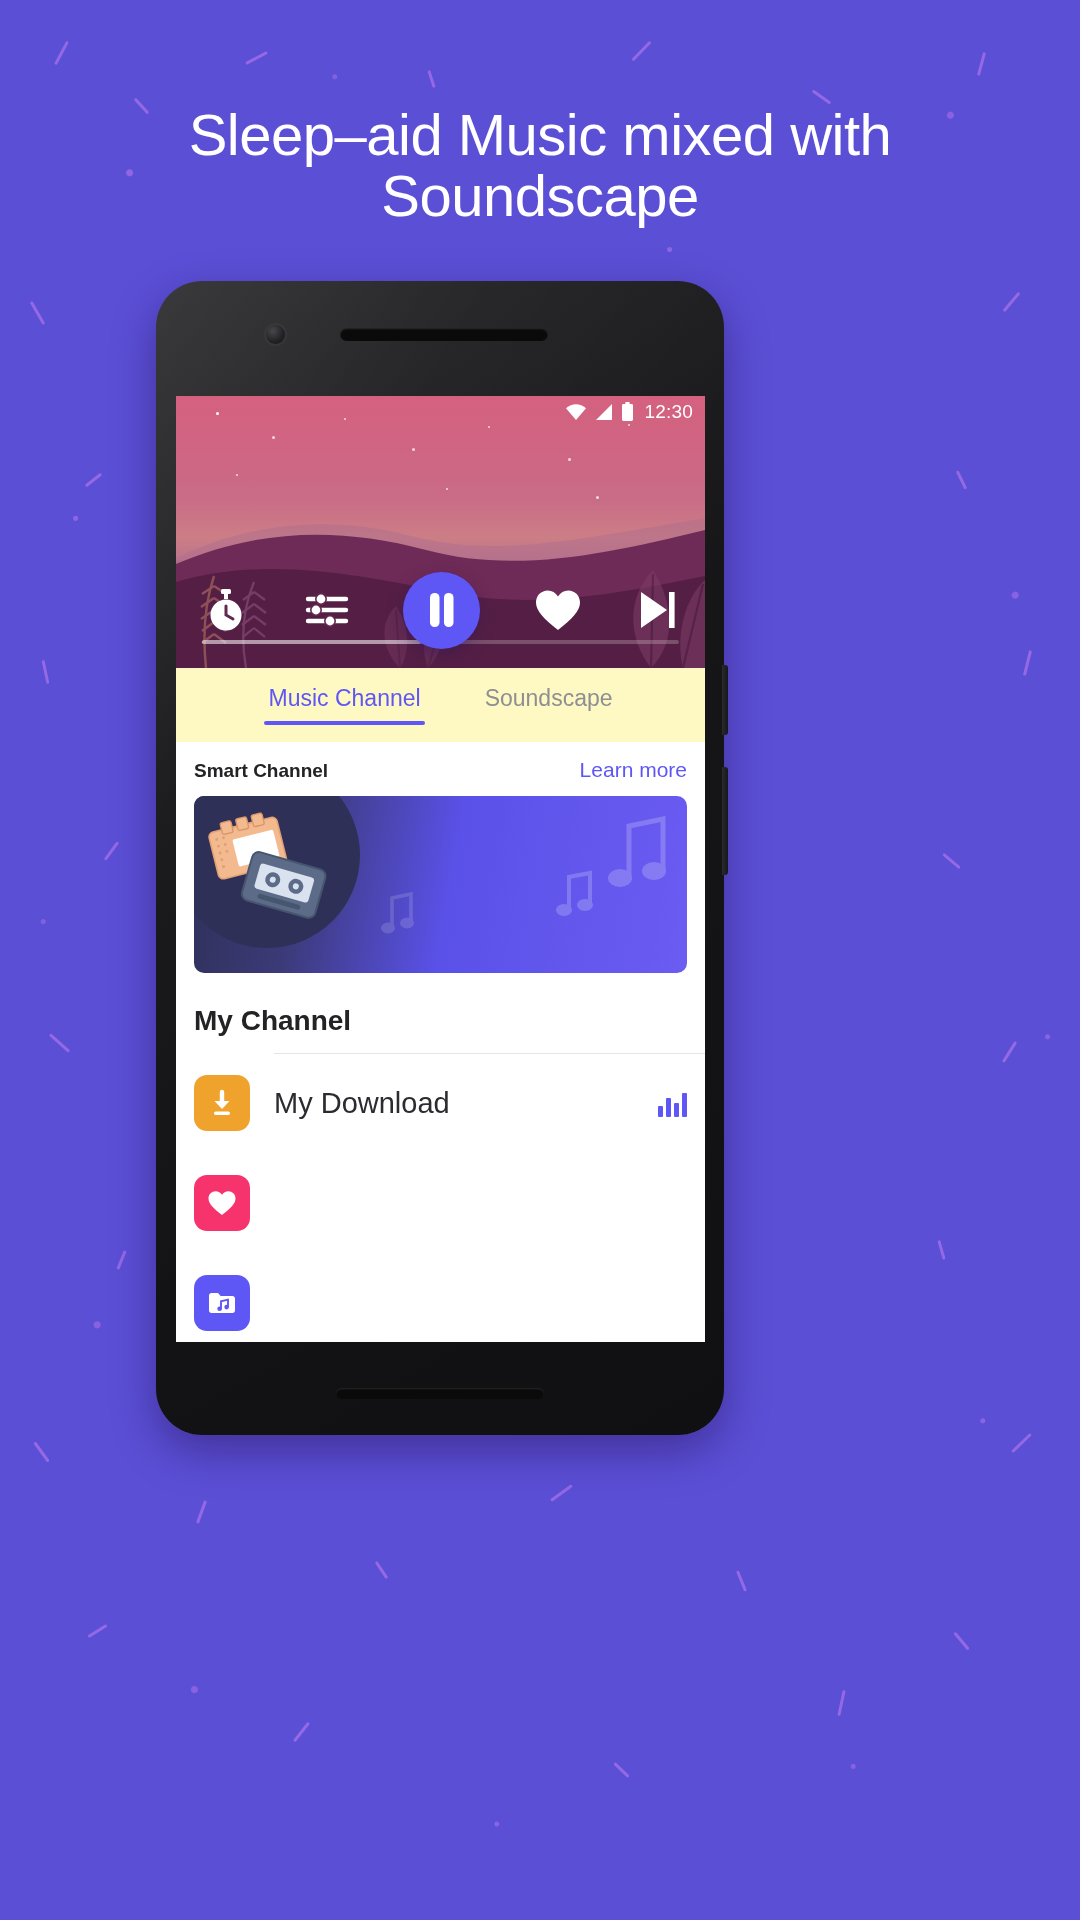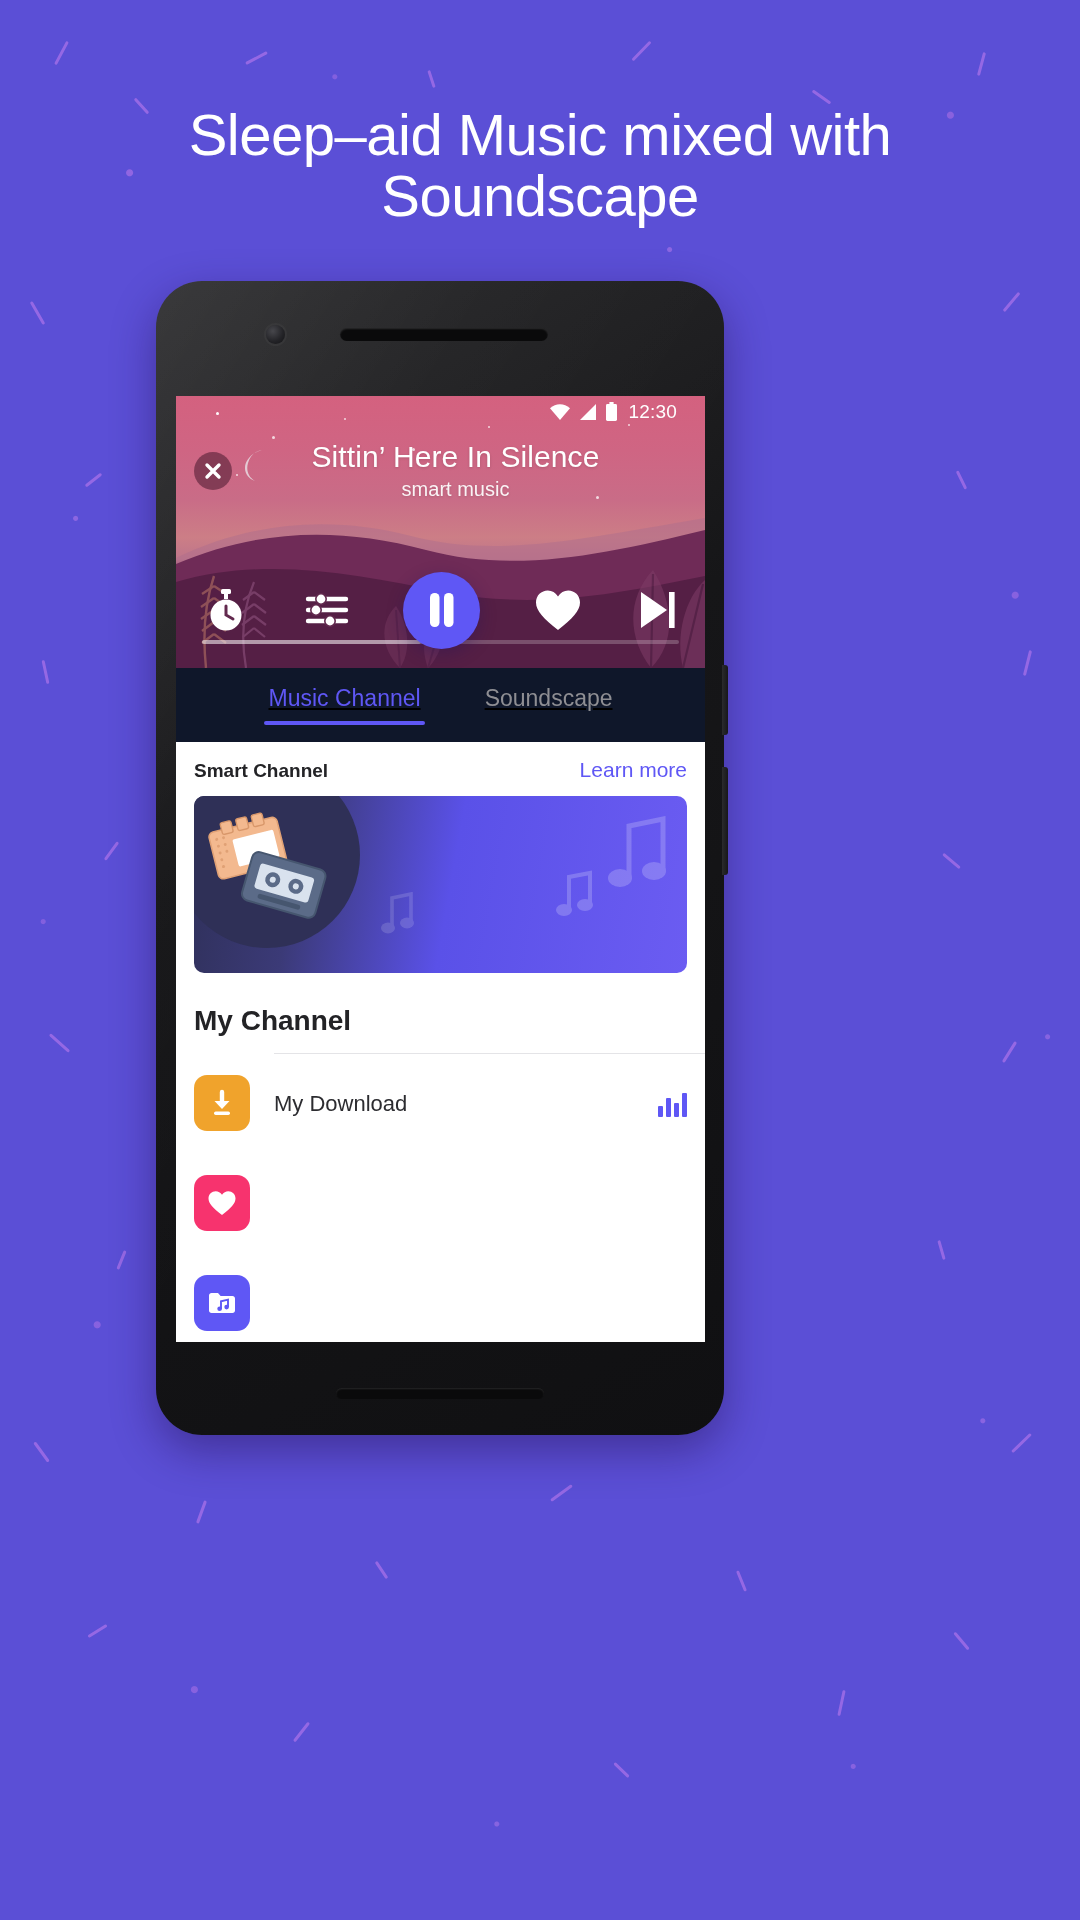--- a/index.html
+++ b/index.html
@@ -117,21 +117,21 @@
   #hill-back, #hill-mid, #hill-front {
     position:absolute; left:0; width:100%;
   }
   #hill-back  { top:110px; height:70px; }
   #hill-mid   { top:128px; height:80px; }
   #hill-front { top:152px; height:120px; }
 
   #statusbar {
     position:absolute; top:0; left:0; right:0; height:32px;
     display:flex; align-items:center; justify-content:flex-end;
-    gap:7px; padding:0 28px;
+    gap:7px; padding:0 12px;
     color:#ffffff; font-size:19px; z-index:6;
   }
   #statusbar svg { display:block; }
   #status-time { font-size:19px; letter-spacing:.2px; margin-left:3px; }
 
   #player-topbar {
     position:absolute; top:44px; left:0; right:0;
     z-index:6; display:flex; align-items:flex-start; padding:0 18px;
   }
   #close-button {
@@ -169,21 +169,21 @@
     z-index:5;
   }
   #progress-fill {
     position:absolute; left:0; top:0; height:100%;
     width:46%; border-radius:2px; background:rgba(255,255,255,.42);
   }
 
   
   #tabs {
     display:flex; align-items:center; justify-content:center;
-    gap:56px; height:74px; background:#0f172a;text-decoration:underline;
+    gap:56px; height:74px; background:#fef9c3;
   }
   .tab { position:relative; font-size:23px; padding:0 4px 13px; }
   .tab.active { color:#5f57f5; }
   .tab.inactive { color:#8e8e93; }
   .tab.active::after {
     content:""; position:absolute; left:0; right:0; bottom:0;
     height:4px; border-radius:2px; background:#5f57f5;
   }
 
   
@@ -229,21 +229,21 @@
   .item-icon {
     width:56px; height:56px; border-radius:13px;
     display:flex; align-items:center; justify-content:center;
     flex:0 0 auto;
   }
   .item-body {
     flex:1; display:flex; align-items:center; justify-content:space-between;
     height:100%; margin-left:24px; padding-right:18px;
     border-top:1px solid #e4e4e7;
   }
-  .item-label { font-size:22px; color:#2c2c30;text-align:right; }
+  .item-label { font-size:29px; color:#2c2c30;text-align:right; }
   #equalizer-indicator { display:flex; align-items:flex-end; gap:3px; height:26px; }
   #equalizer-indicator i {
     display:block; width:5px; background:#5f57f5; border-radius:1px;
   }
 </style>
 </head>
 <body>
 
 <div id="bg-speckle"></div>
 <div id="bg-ticks">
@@ -354,34 +354,20 @@
         <svg width="20" height="18" viewBox="0 0 20 18">
           <path d="M18 1 L18 17 L2 17 Z" fill="#fff"></path>
         </svg>
         <svg width="13" height="20" viewBox="0 0 13 20">
           <rect x="4.4" y="0" width="4.2" height="2.2" fill="#fff"></rect>
           <rect x="1" y="2" width="11" height="17" rx="1.4" fill="#fff"></rect>
         </svg>
         <span id="status-time">12:30</span>
       </div>
 
-      <div id="player-topbar">
-        <div id="close-button">
-          <svg width="20" height="20" viewBox="0 0 20 20">
-            <path d="M4 4 L16 16 M16 4 L4 16" stroke="#fff" stroke-width="3.4" stroke-linecap="round"></path>
-          </svg>
-        </div>
-        <svg id="moon-icon" width="30" height="34" viewBox="0 0 30 34">
-          <path d="M22 2 C11 5 5 13 5 20 C5 26 9 31 15 33 C8 29 6 22 8 15 C10 8 15 3 22 2 Z" fill="#e8dce2" opacity=".85"></path>
-        </svg>
-        <div id="track-meta">
-          <div id="track-title">Sittin’ Here In Silence</div>
-          <div id="track-artist">smart music</div>
-        </div>
-      </div>
 
       <div id="progress-track">
         <div id="progress-fill"></div>
       </div>
 
       <div id="player-controls">
 
         <div class="ctrl">
           <svg width="48" height="48" viewBox="0 0 48 48">
             <rect x="19" y="3" width="10" height="5" rx="1.6" fill="#fff"></rect>

